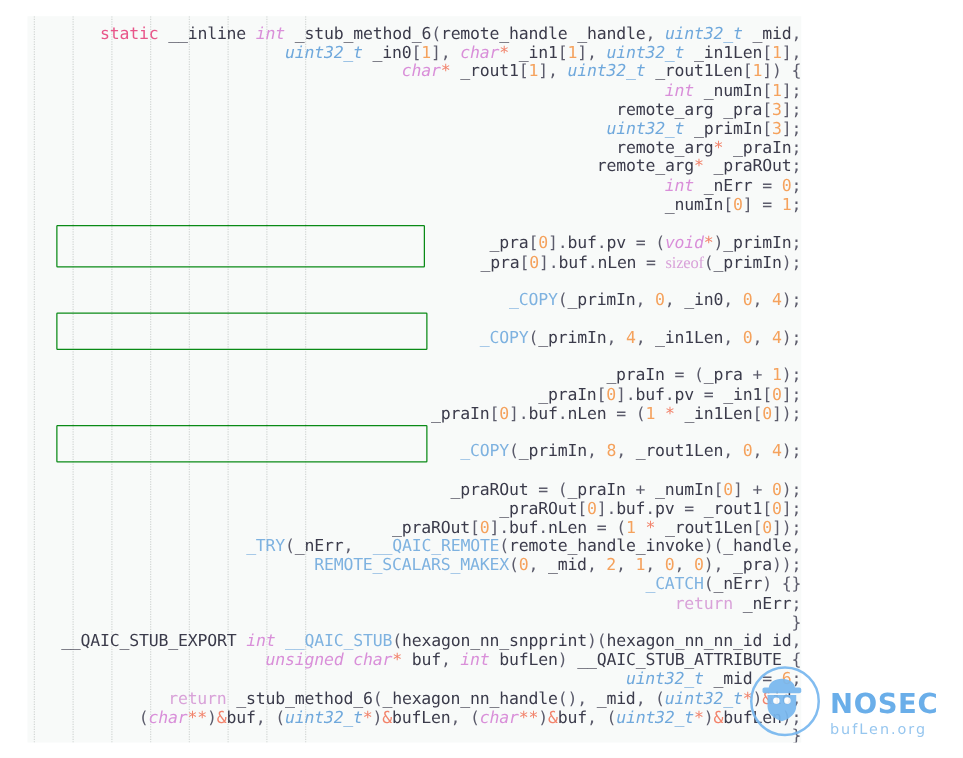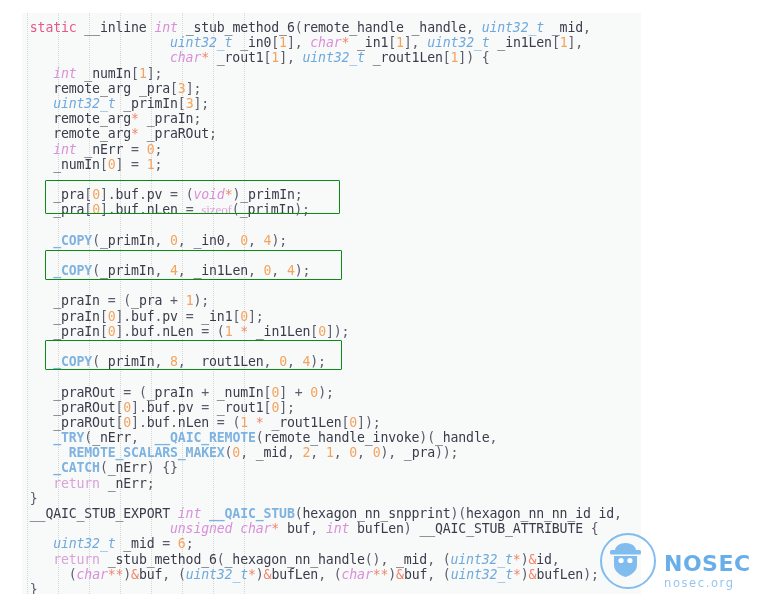--- a/index.html
+++ b/index.html
@@ -33,30 +33,31 @@
   #code {
     position: relative;
     margin: 0;
     padding: 3px 0 0 0;
     font-family: "DejaVu Sans Mono", "Liberation Mono", monospace;
     font-size: 13.2px;
     line-height: 15.2px;
     white-space: pre;
     color: #3b3b4b;
     letter-spacing: -0.15px;
+    text-align: right;
   }
   .ln { display: block; height: 15.2px; position: relative; }
 
   
   .kw    { color: #e8568a; }          
   .type  { color: #d98fd9; font-style: italic; }   
   .type2 { color: #6fa8dc; font-style: italic; }   
   .ident { color: #3b3b4b; }
   .num   { color: #f5a25d; }
-  .macro { color: #7eb2e0; font-weight: bold; }
+  .macro { color: #7eb2e0; }
   .ret   { color: #d9a2d9; }
   .op    { color: #5b5b6b; }
   .amp   { color: #f2836b; }
   .star  { color: #f2836b; }
   .sizeof{ color: #d9a2d9; font-family: Liberation Serif, serif; }
 
   
   .hl {
     position: absolute;
     border: 1.3px solid #0a8a17;
@@ -125,17 +126,17 @@
       <svg width="47" height="47" viewBox="0 0 47 47" aria-hidden="true">
         <path d="M23.5 8 C18 8 13 11 13 15.5 L34 15.5 C34 11 29 8 23.5 8 Z" fill="#79b8ef"></path>
         <rect x="8" y="15" width="31" height="4.5" rx="1.6" fill="#79b8ef"></rect>
         <path d="M12 21 L35 21 L35 30 C35 36 29.5 40 23.5 42 C17.5 40 12 36 12 30 Z" fill="#79b8ef"></path>
         <path d="M16.5 25.5 a2.6 2.6 0 1 0 5.2 0 a2.6 2.6 0 1 0 -5.2 0" fill="#ffffff"></path>
         <path d="M25.3 25.5 a2.6 2.6 0 1 0 5.2 0 a2.6 2.6 0 1 0 -5.2 0" fill="#ffffff"></path>
       </svg>
     </div>
     <div id="nosec-text">
       <div id="nosec-name">NOSEC</div>
-      <div id="nosec-domain">nosec.org</div>
+      <div id="nosec-domain">bufLen.org</div>
     </div>
   </div>
 
 </div>
 
 </body></html>

